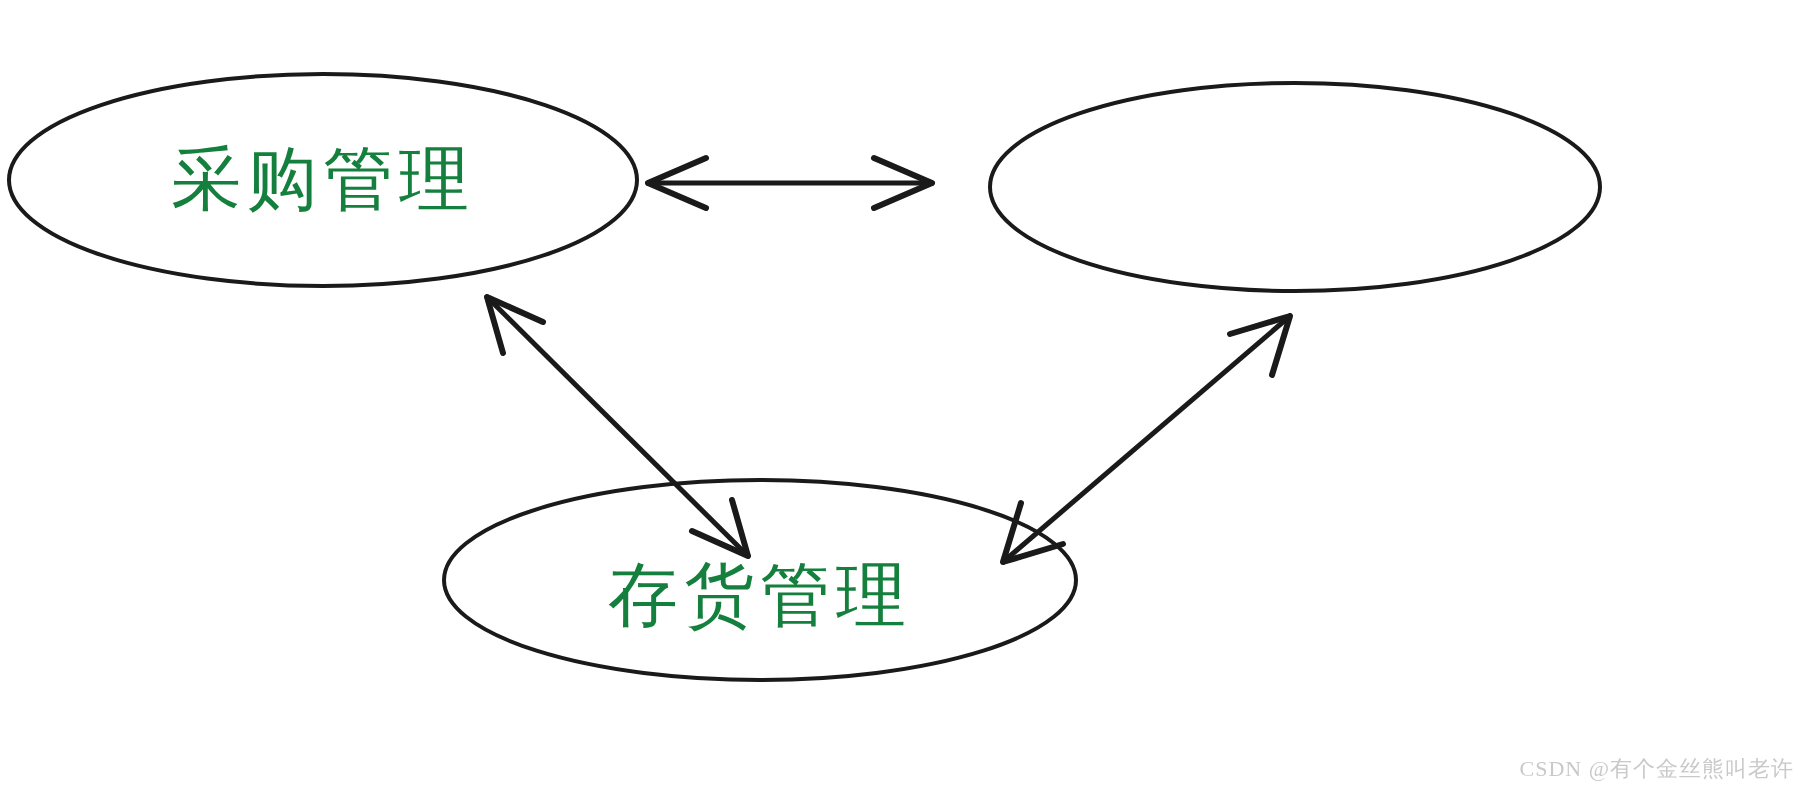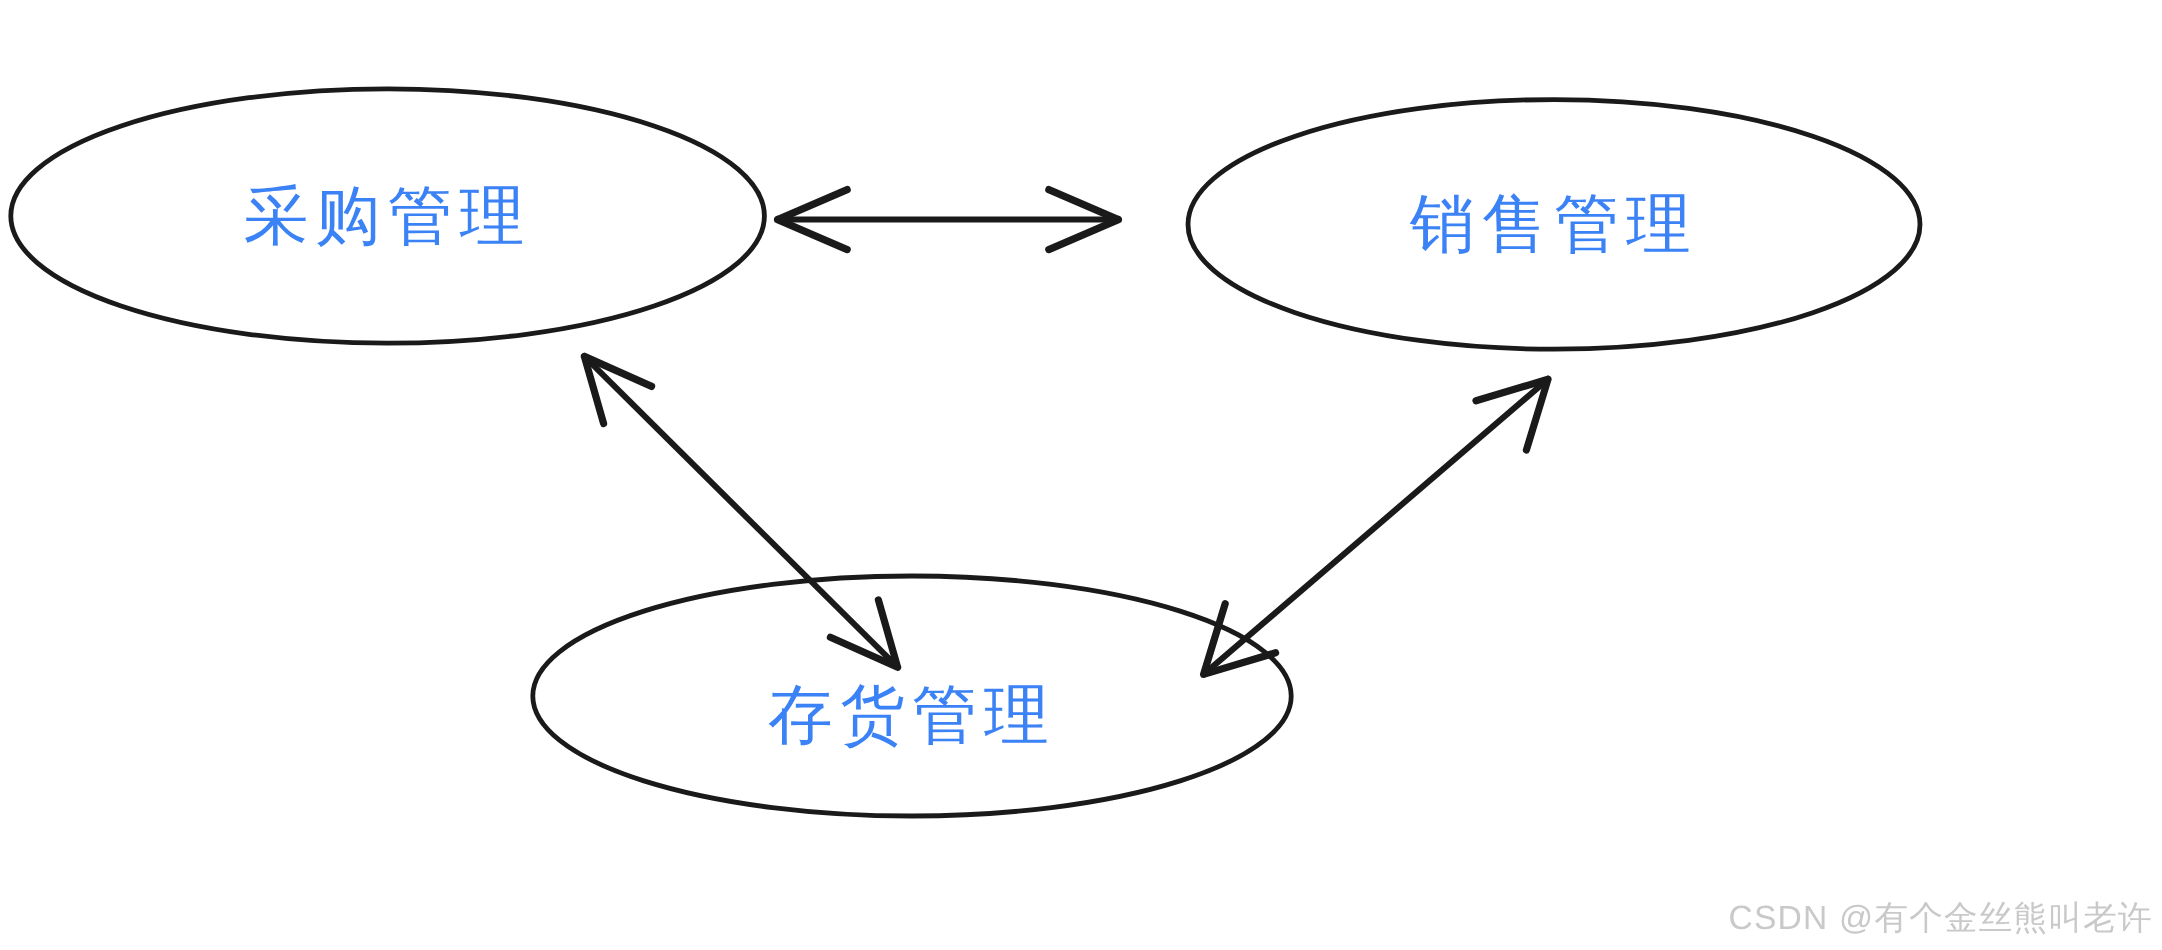--- a/index.html
+++ b/index.html
@@ -21,36 +21,36 @@
   #diagram-svg {
     position: absolute;
     left: 0;
     top: 0;
     width: 1802px;
     height: 792px;
   }
   .node-label {
     position: absolute;
     font-family: "Liberation Serif", "DejaVu Serif", serif;
-    font-size: 54px;
+    font-size: 70px;
     font-weight: 500;
-    color: #3b82f6;
+    color: #15803d;
     letter-spacing: 6px;
     white-space: nowrap;
     transform: translate(-50%, -50%);
     text-align: center;
     line-height: 1;
     user-select: none;
   }
   #watermark {
     position: absolute;
     right: 8px;
     bottom: 8px;
-    font-family: Liberation Sans, sans-serif;
-    font-size: 28px;
+    font-family: Liberation Serif, serif;
+    font-size: 22px;
     color: #c9c9c9;
     letter-spacing: 1px;
     white-space: nowrap;
     user-select: none;
   }
 </style>
 </head>
 <body>
 
 <div id="canvas">
@@ -83,19 +83,18 @@
       <line x1="1290" y1="316" x2="1003" y2="562" stroke="#1a1a1a" stroke-width="5"></line>
 
       <path d="M 1290 316 L 1230 334 M 1290 316 L 1272 375" stroke="#1a1a1a" stroke-width="6" fill="none" stroke-linecap="round"></path>
 
       <path d="M 1003 562 L 1063 544 M 1003 562 L 1021 503" stroke="#1a1a1a" stroke-width="6" fill="none" stroke-linecap="round"></path>
     </g>
   </svg>
 
   <div class="node-label" style="left:323px; top:180px;">采购管理</div>
 
-  <div class="node-label" style="left:1295px; top:187px;">销售管理</div>
 
   <div class="node-label" style="left:760px; top:580px;margin-top:16px;">存货管理</div>
 
   <div id="watermark">CSDN @有个金丝熊叫老许</div>
 
 </div>
 
 </body></html>

